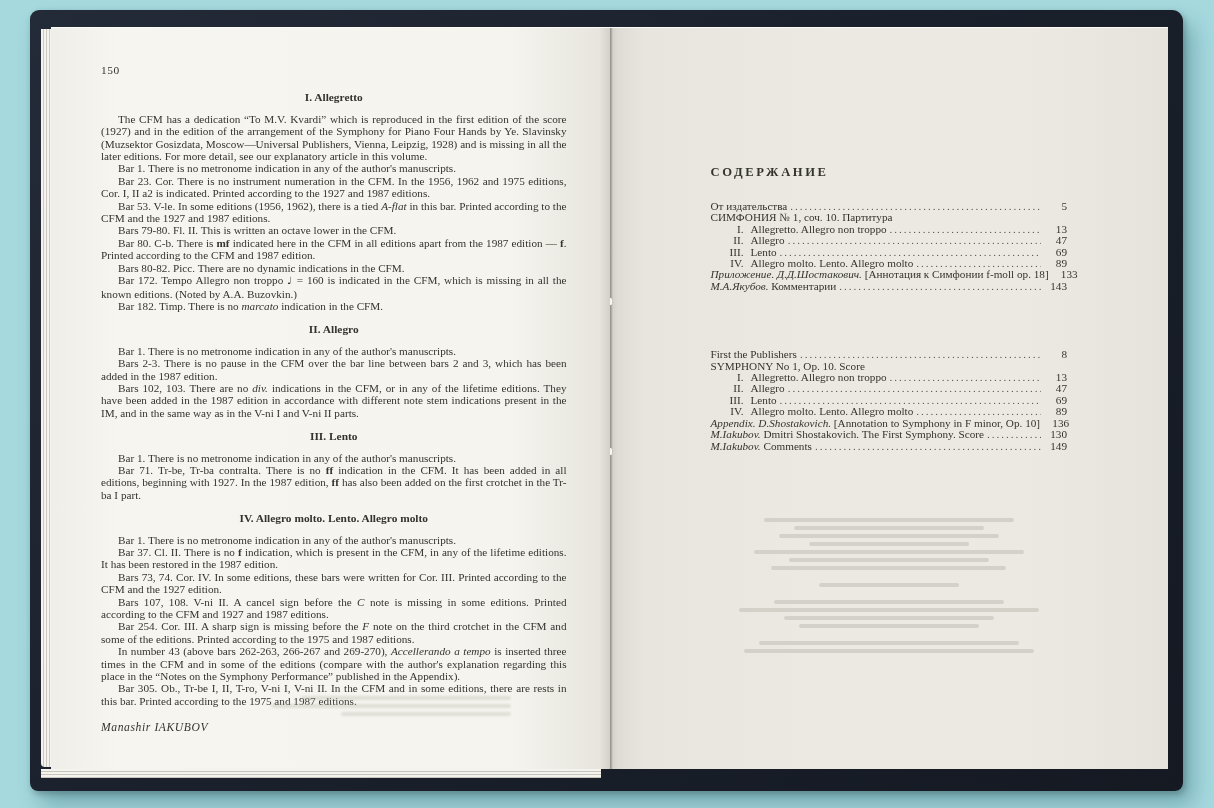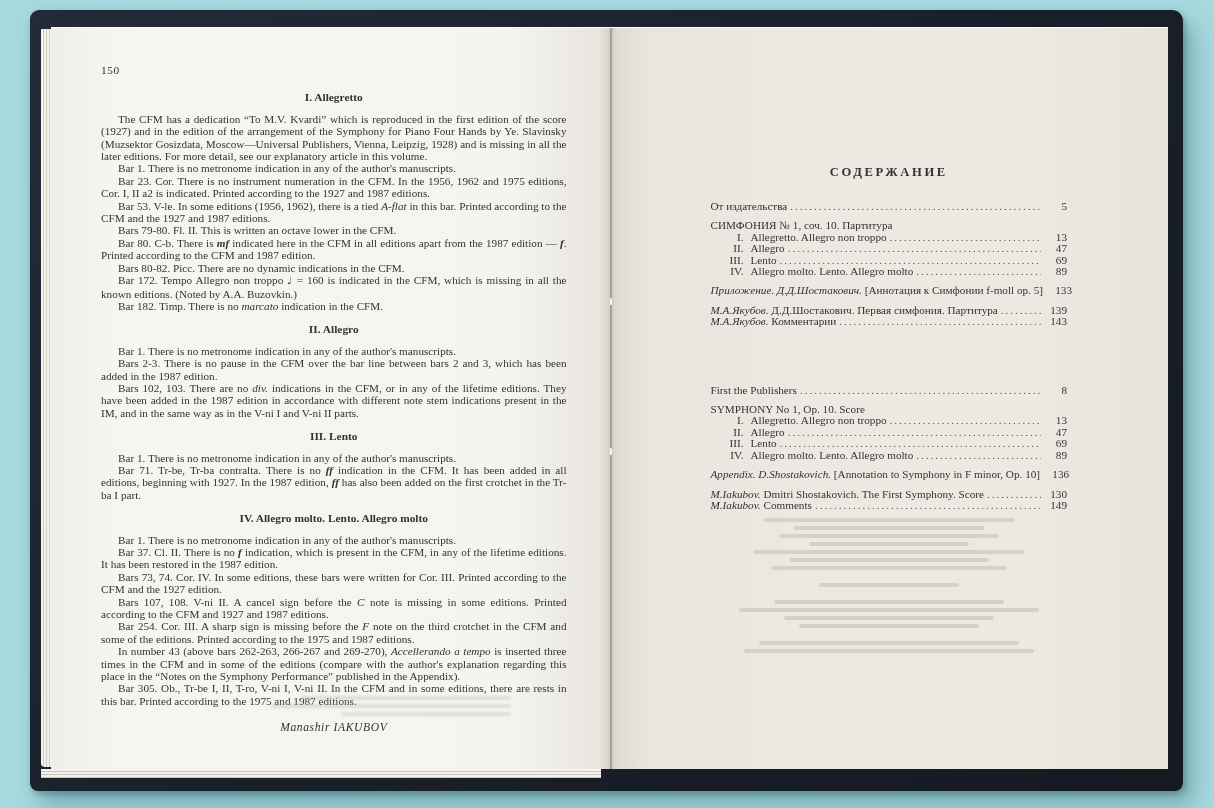--- a/index.html
+++ b/index.html
@@ -27,31 +27,31 @@
         background:linear-gradient(to right,rgba(90,86,78,.55),rgba(90,86,78,0));}
   .stitch{position:absolute;left:-1px;width:3px;height:7px;background:#f8f7f2;border-radius:2px;}
 
   
   .lp-inner{padding:36px 43px 0 50px;font-size:11.2px;line-height:12.4px;}
   .page-number{font-size:11.4px;letter-spacing:.5px;margin-bottom:9px;}
   .sec-heading{text-align:center;font-weight:bold;font-size:11.4px;margin:11px 0 9px;}
   .section:first-child .sec-heading{margin-top:15px;}
   .para{margin:0;text-align:justify;text-indent:17px;}
   .seg-i{font-style:italic;}
-  .seg-bi{font-style:italic;font-weight:bold;}
+  .seg-bi{font-weight:bold;}
   .seg-note{font-family:"DejaVu Sans",sans-serif;font-size:10px;}
-  .signature{margin-top:15px;text-align:center;font-style:italic;font-size:11.6px;letter-spacing:.6px;}
+  .signature{margin-top:15px;text-align:left;font-style:italic;font-size:11.6px;letter-spacing:.6px;}
 
   
   .rp-inner{padding:0 101px;}
   .toc-block{margin-top:137px;}
   .toc-block.en{margin-top:57px;}
-  .toc-title{text-align:center;font-weight:bold;font-size:12.6px;letter-spacing:2.6px;margin-bottom:21px;}
+  .toc-title{text-align:left;font-weight:bold;font-size:12.6px;letter-spacing:2.6px;margin-bottom:21px;}
   .toc-row{display:flex;align-items:baseline;font-size:11.2px;line-height:11.4px;margin-top:0;}
-  .toc-row.gap{margin-top:8px;align-items:center;}
+  .toc-row.gap{margin-top:0;align-items:center;}
   .toc-num{min-width:33px;text-align:right;margin-right:7px;white-space:nowrap;}
   .toc-label{white-space:nowrap;}
   .toc-dots{flex:1;overflow:hidden;white-space:nowrap;margin:0 3px;color:#55534d;}
   .toc-dots::after{content:"......................................................................................................................................";letter-spacing:2px;font-size:11px;}
   .toc-page{min-width:23px;text-align:right;}
 
   
   .ghost{position:absolute;left:50%;transform:translateX(-50%);top:490px;width:350px;
         display:flex;flex-direction:column;align-items:center;gap:4px;filter:blur(.7px);opacity:.5;}
   .ghost i{display:block;height:4px;background:#bdbbb1;border-radius:2px;}
@@ -150,28 +150,23 @@
                   <span class="toc-dots"></span>
                   <span class="toc-page">69</span>
                 </div>
                 <div class="toc-row">
                   <span class="toc-num">IV.</span>
                   <span class="toc-label"><span>Allegro molto. Lento. Allegro molto</span></span>
                   <span class="toc-dots"></span>
                   <span class="toc-page">89</span>
                 </div>
                 <div class="toc-row gap">
-                  <span class="toc-label"><span class="seg-i">Приложение.</span><span>  </span><span class="seg-i">Д.Д.Шостакович.</span><span> [Аннотация к Симфонии f-moll op. 5]</span></span>
+                  <span class="toc-label"><span class="seg-i">Приложение.</span><span>  </span><span class="seg-i">Д.Д.Шостакович.</span><span> [Аннотация к Симфонии f-moll op. 18]</span></span>
                   <span class="toc-dots"></span>
                   <span class="toc-page">133</span>
-                </div>
-                <div class="toc-row gap">
-                  <span class="toc-label"><span class="seg-i">М.А.Якубов.</span><span>  Д.Д.Шостакович. Первая симфония. Партитура</span></span>
-                  <span class="toc-dots"></span>
-                  <span class="toc-page">139</span>
                 </div>
                 <div class="toc-row">
                   <span class="toc-label"><span class="seg-i">М.А.Якубов.</span><span>  Комментарии</span></span>
                   <span class="toc-dots"></span>
                   <span class="toc-page">143</span>
                 </div>
               </div>
           </div>
           <div class="toc-block en">
             <div>

